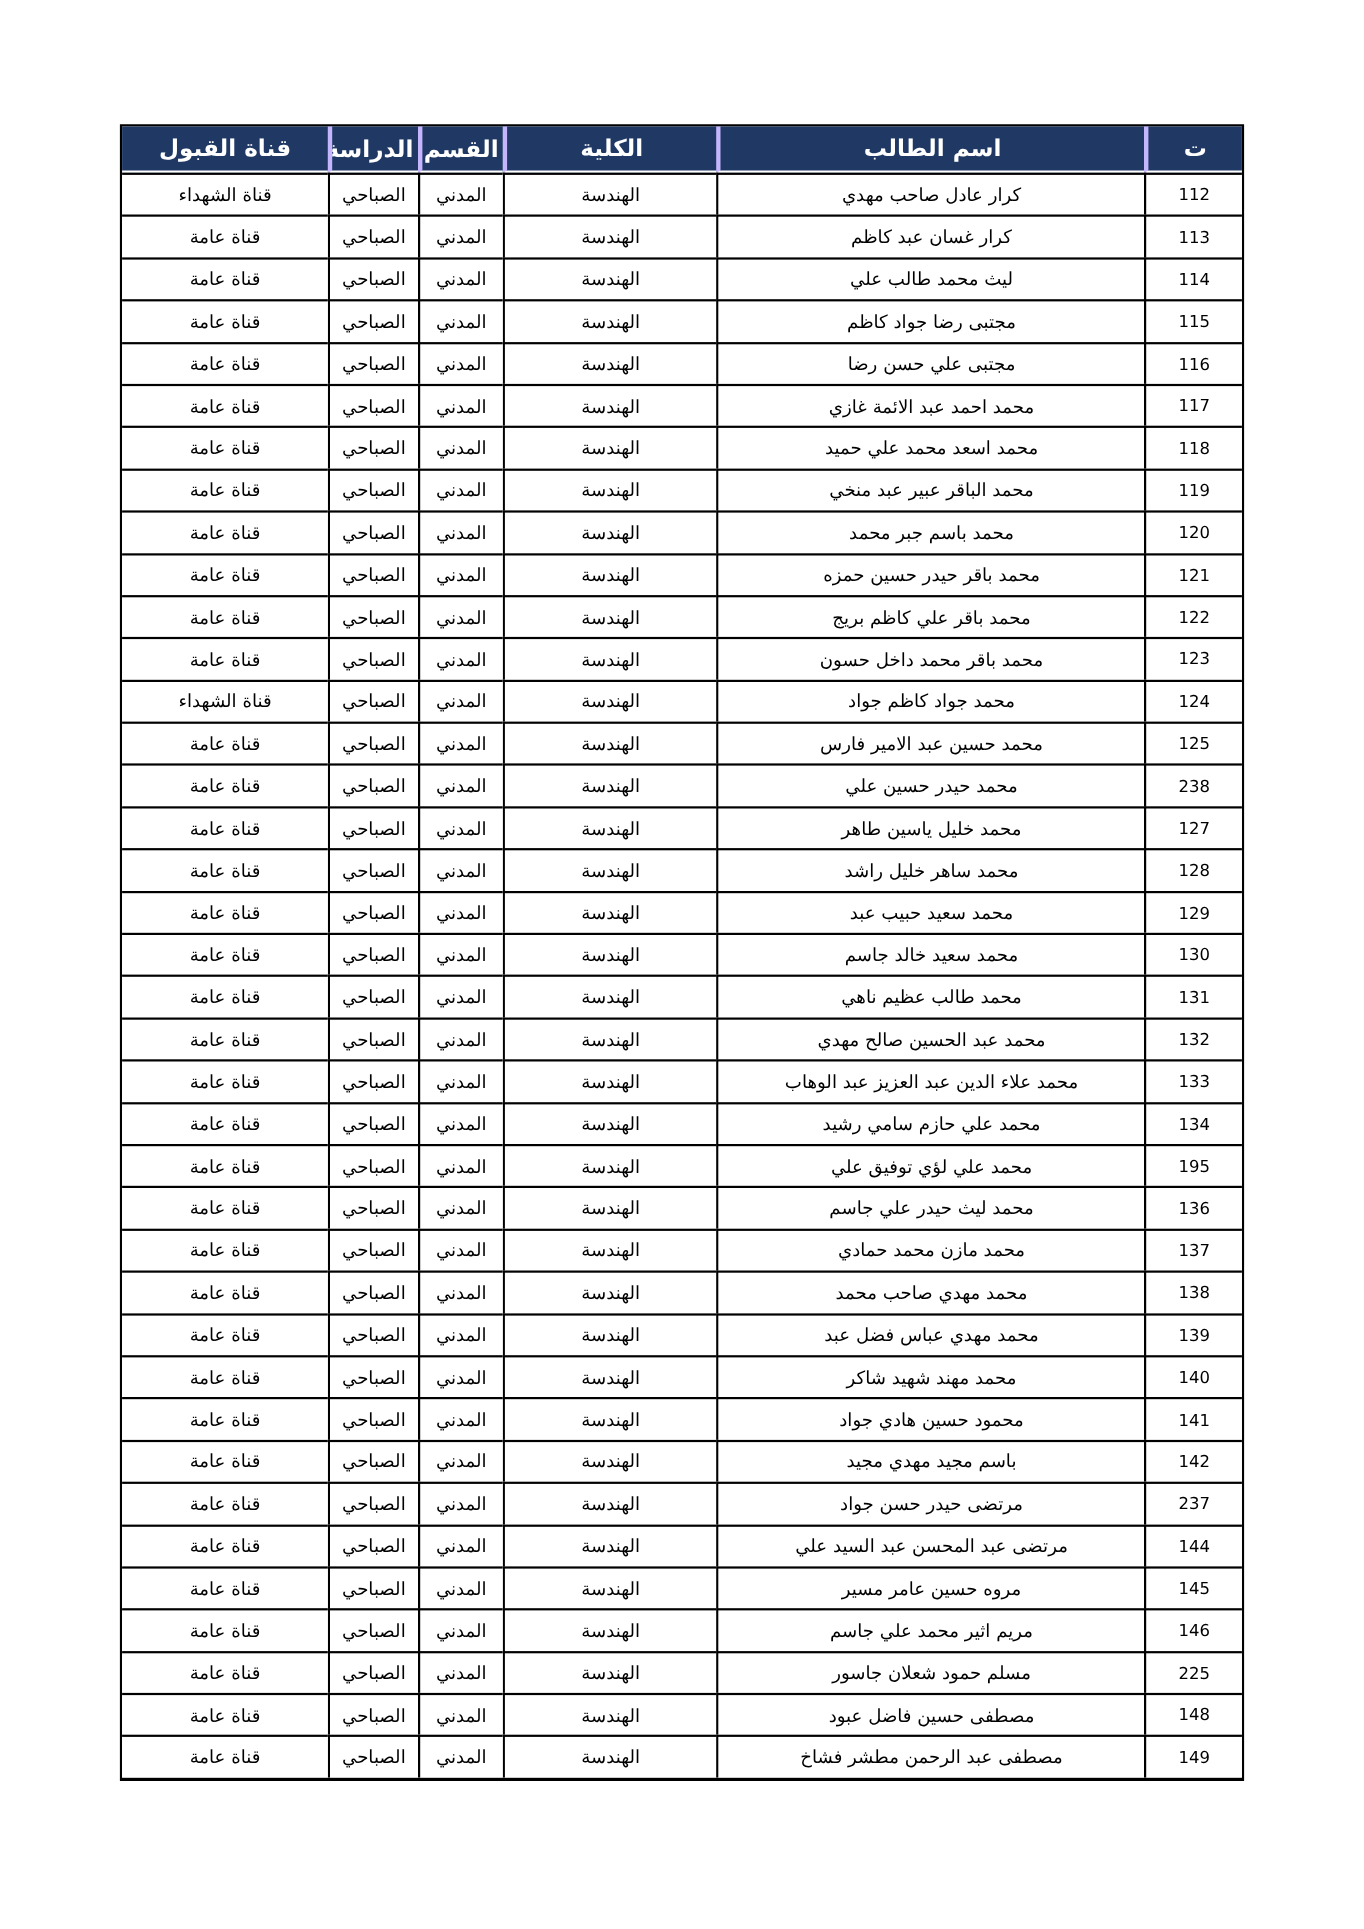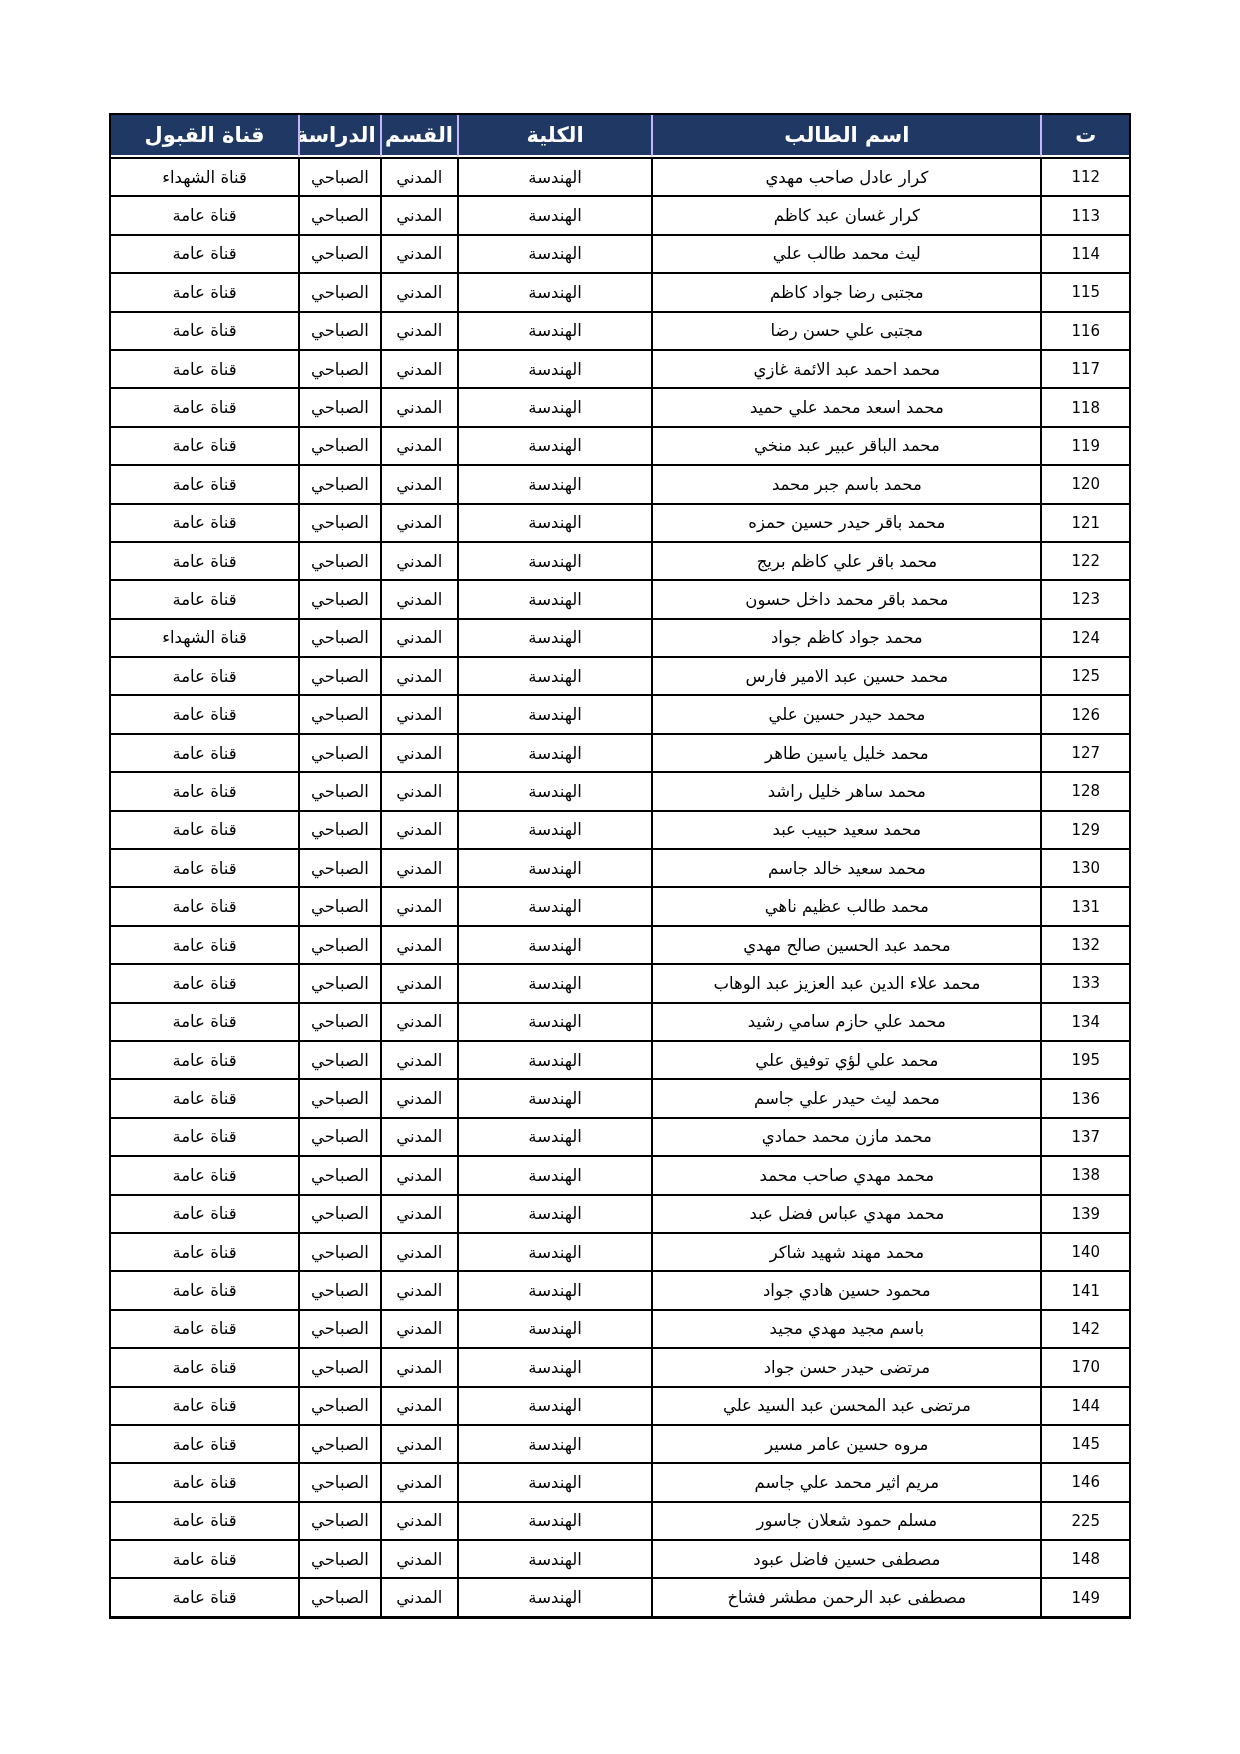--- a/index.html
+++ b/index.html
@@ -27,21 +27,21 @@
   }
   thead th {
     background: #1F3864;
     color: #ffffff;
     font-weight: bold;
     font-size: 21px;
     height: 40px;
     padding: 0 4px;
     text-align: center;
     vertical-align: middle;
-    border-left: 2px solid #c4b5fd;
+    border-left: 4px solid #c4b5fd;
     border-bottom: 2px solid #ffffff;
     overflow: hidden;
     white-space: nowrap;
   }
   thead th:last-child {
     border-left: none;
   }
   tbody td {
     background: #ffffff;
     color: #000000;
@@ -198,21 +198,21 @@
   </tr>
         <tr>
     <td class="cell-no">125</td>
     <td>محمد حسين عبد الامير فارس</td>
     <td>الهندسة</td>
     <td>المدني</td>
     <td>الصباحي</td>
     <td>قناة عامة</td>
   </tr>
         <tr>
-    <td class="cell-no">126</td>
+    <td class="cell-no">238</td>
     <td>محمد حيدر حسين علي</td>
     <td>الهندسة</td>
     <td>المدني</td>
     <td>الصباحي</td>
     <td>قناة عامة</td>
   </tr>
         <tr>
     <td class="cell-no">127</td>
     <td>محمد خليل ياسين طاهر</td>
     <td>الهندسة</td>
@@ -334,21 +334,21 @@
   </tr>
         <tr>
     <td class="cell-no">142</td>
     <td>باسم مجيد مهدي مجيد</td>
     <td>الهندسة</td>
     <td>المدني</td>
     <td>الصباحي</td>
     <td>قناة عامة</td>
   </tr>
         <tr>
-    <td class="cell-no">170</td>
+    <td class="cell-no">237</td>
     <td>مرتضى حيدر حسن جواد</td>
     <td>الهندسة</td>
     <td>المدني</td>
     <td>الصباحي</td>
     <td>قناة عامة</td>
   </tr>
         <tr>
     <td class="cell-no">144</td>
     <td>مرتضى عبد المحسن عبد السيد علي</td>
     <td>الهندسة</td>

